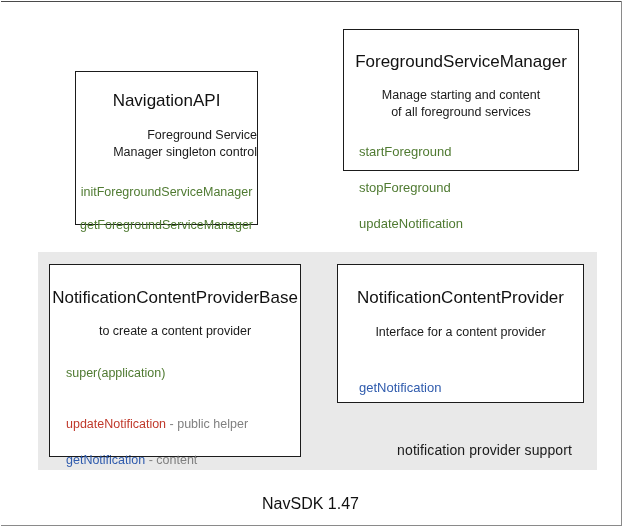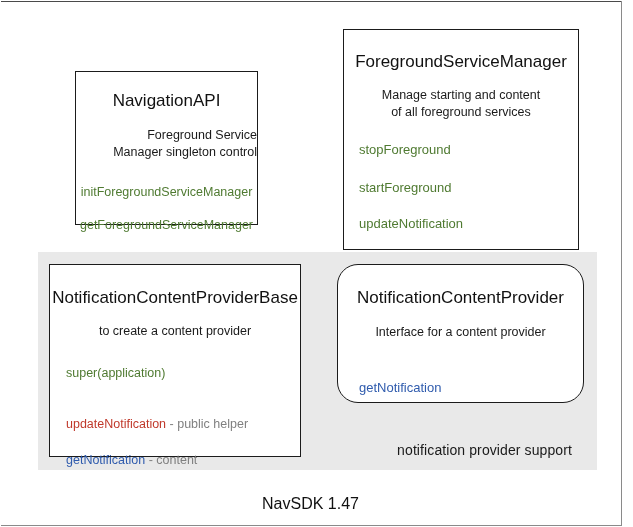--- a/index.html
+++ b/index.html
@@ -54,23 +54,23 @@
 
   
   .class-box {
     position: absolute;
     background: #ffffff;
     border: 1.6px solid #1b1b1b;
     box-sizing: border-box;
   }
 
   .box-nav   { left: 75px;  top: 71px;  width: 183px; height: 154px; }
-  .box-fsm   { left: 343px; top: 29px;  width: 236px; height: 221px; }
+  .box-fsm   { left: 343px; top: 29px;  width: 236px; height: 142px; }
   .box-base  { left: 49px;  top: 264px; width: 252px; height: 193px; }
-  .box-iface { left: 337px; top: 264px; width: 247px; height: 139px; border-radius: 21px; }
+  .box-iface { left: 337px; top: 264px; width: 247px; height: 139px; }
 
   .cls-title {
     text-align: center;
     color: #111111;
     font-weight: 400;
     white-space: nowrap;
   }
   .cls-desc {
     text-align: center;
     color: #1a1a1a;
@@ -158,26 +158,26 @@
     </div>
   </div>
 
   <div class="class-box box-fsm">
     <div class="cls-title">ForegroundServiceManager</div>
     <div class="cls-desc">
       <div>Manage starting and content</div>
       <div>of all foreground services</div>
     </div>
     <div class="cls-methods">
+      <div class="method m1">
+        <span class="m-green">startForeground</span><span class="m-note"></span>
+      </div>
       <div class="method m2">
         <span class="m-green">stopForeground</span><span class="m-note"></span>
       </div>
-      <div class="method m1">
-        <span class="m-green">startForeground</span><span class="m-note"></span>
-      </div>
       <div class="method m3">
         <span class="m-green">updateNotification</span><span class="m-note"></span>
       </div>
     </div>
   </div>
 
   <div class="class-box box-base">
     <div class="cls-title">NotificationContentProviderBase</div>
     <div class="cls-desc">
       <div>to create a content provider</div>

